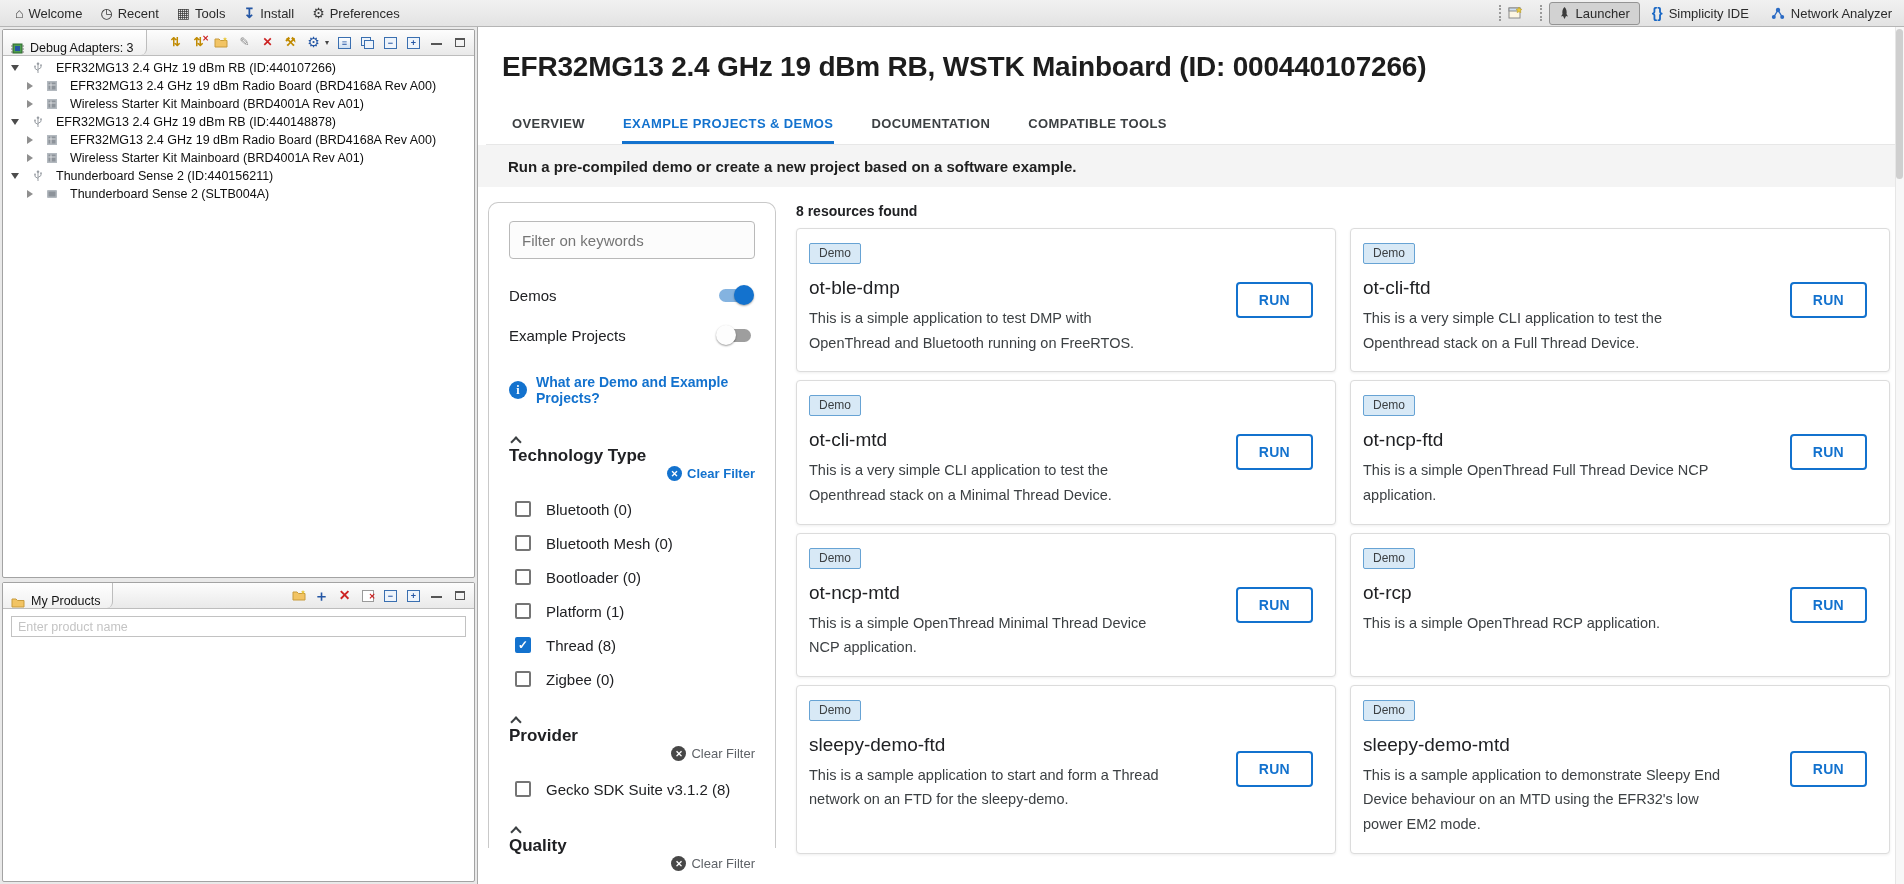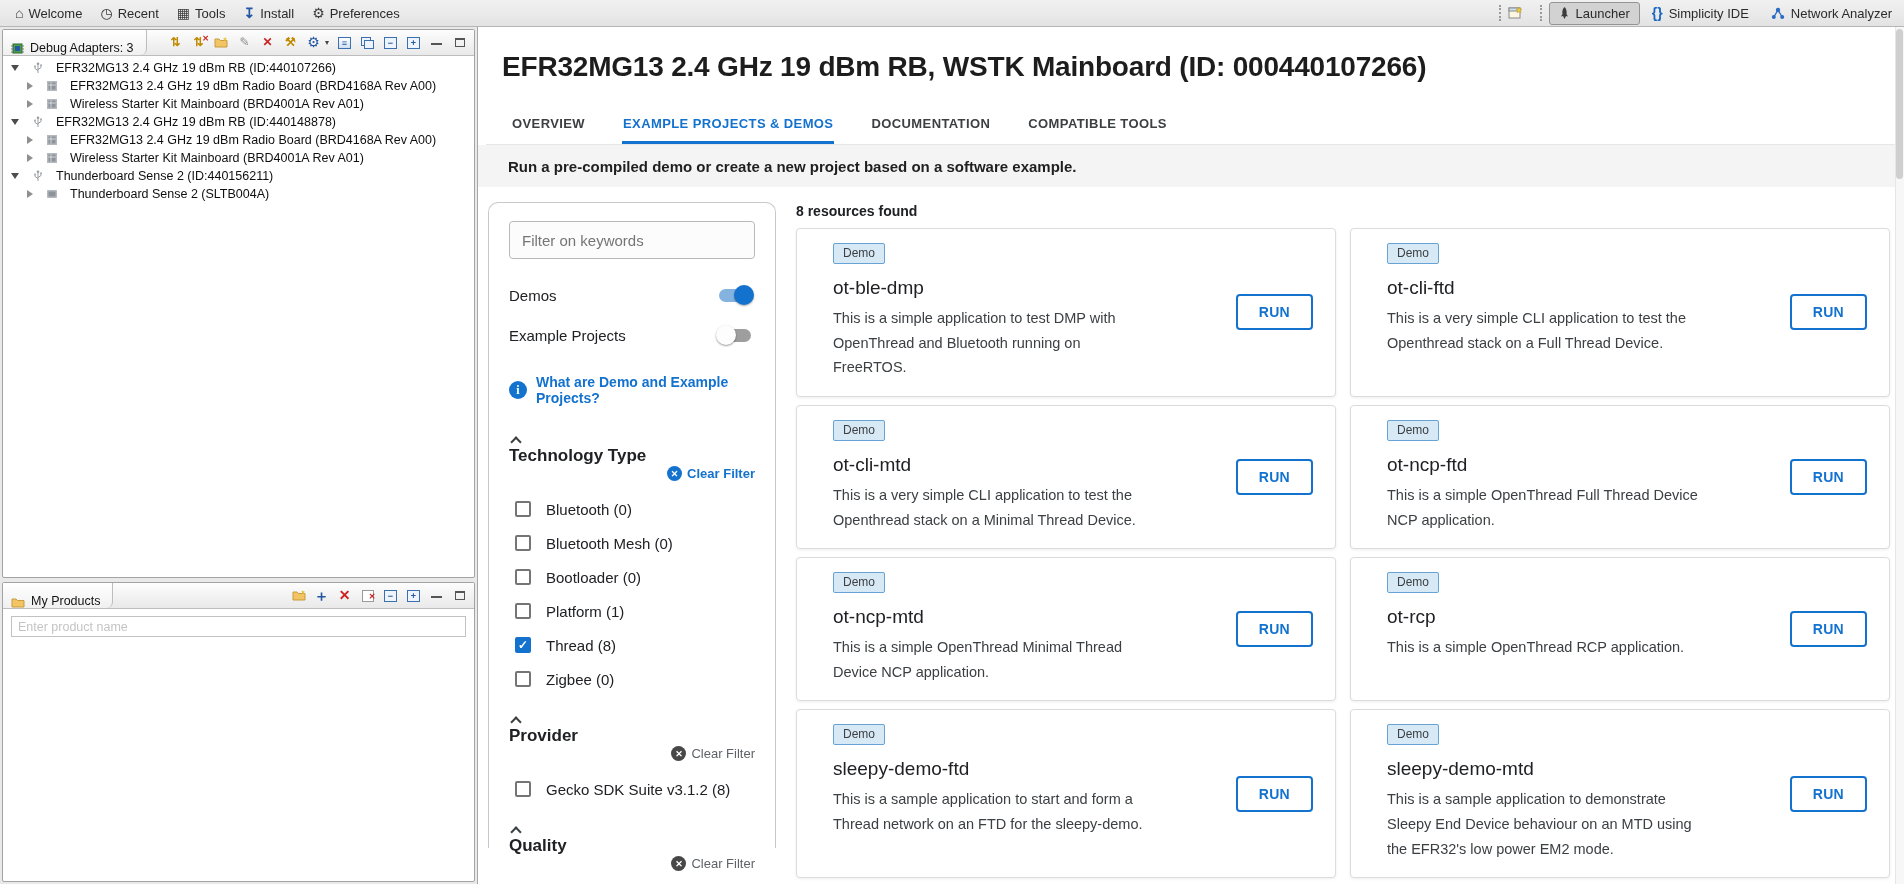--- a/index.html
+++ b/index.html
@@ -120,21 +120,21 @@
     font-size:15px; color:#202124; padding-left:6px; }
   .checkbox { width:16px; height:16px; min-width:16px; border:2px solid #757575; border-radius:2px;
     background:#fff; display:flex; align-items:center; justify-content:center; cursor:pointer; }
   .checkbox.checked { background:#1372ce; border-color:#1372ce; color:#fff; font-size:12px; font-weight:700; }
 
   
   .results { flex:1; margin-left:20px; }
   .results-count { font-size:14px; font-weight:700; color:#202124; margin:1px 0 9px; }
   .cards { display:grid; grid-template-columns:1fr 1fr; gap:8px 14px; }
   .card { position:relative; background:#fff; border:1px solid #dcdcdc; border-radius:4px;
-    box-shadow:0 1px 3px rgba(0,0,0,.07); padding:14px 36px 16px; min-height:132px; }
+    box-shadow:0 1px 3px rgba(0,0,0,.07); padding:14px 12px 16px; min-height:132px; }
   .badge { display:inline-block; font-size:12px; color:#3c4043; background:#d8e9f6; border:1px solid #67a3d4;
     border-radius:2px; padding:2px 9px; line-height:15px; }
   .card-title { font-size:19px; font-weight:400; color:#202124; margin-top:13px; }
   .card-desc { font-size:14.5px; color:#3c4043; line-height:1.7; margin-top:7px; padding-right:150px; }
   .run-btn { position:absolute; right:22px; top:50%; transform:translateY(-50%); background:#fff;
     border:2px solid #1372ce; color:#1372ce; font-weight:700; font-size:14px; letter-spacing:0.3px;
     padding:8px 21px; border-radius:4px; cursor:pointer; font-family:"Liberation Sans",sans-serif; }
 </style>
 </head>
 <body>

